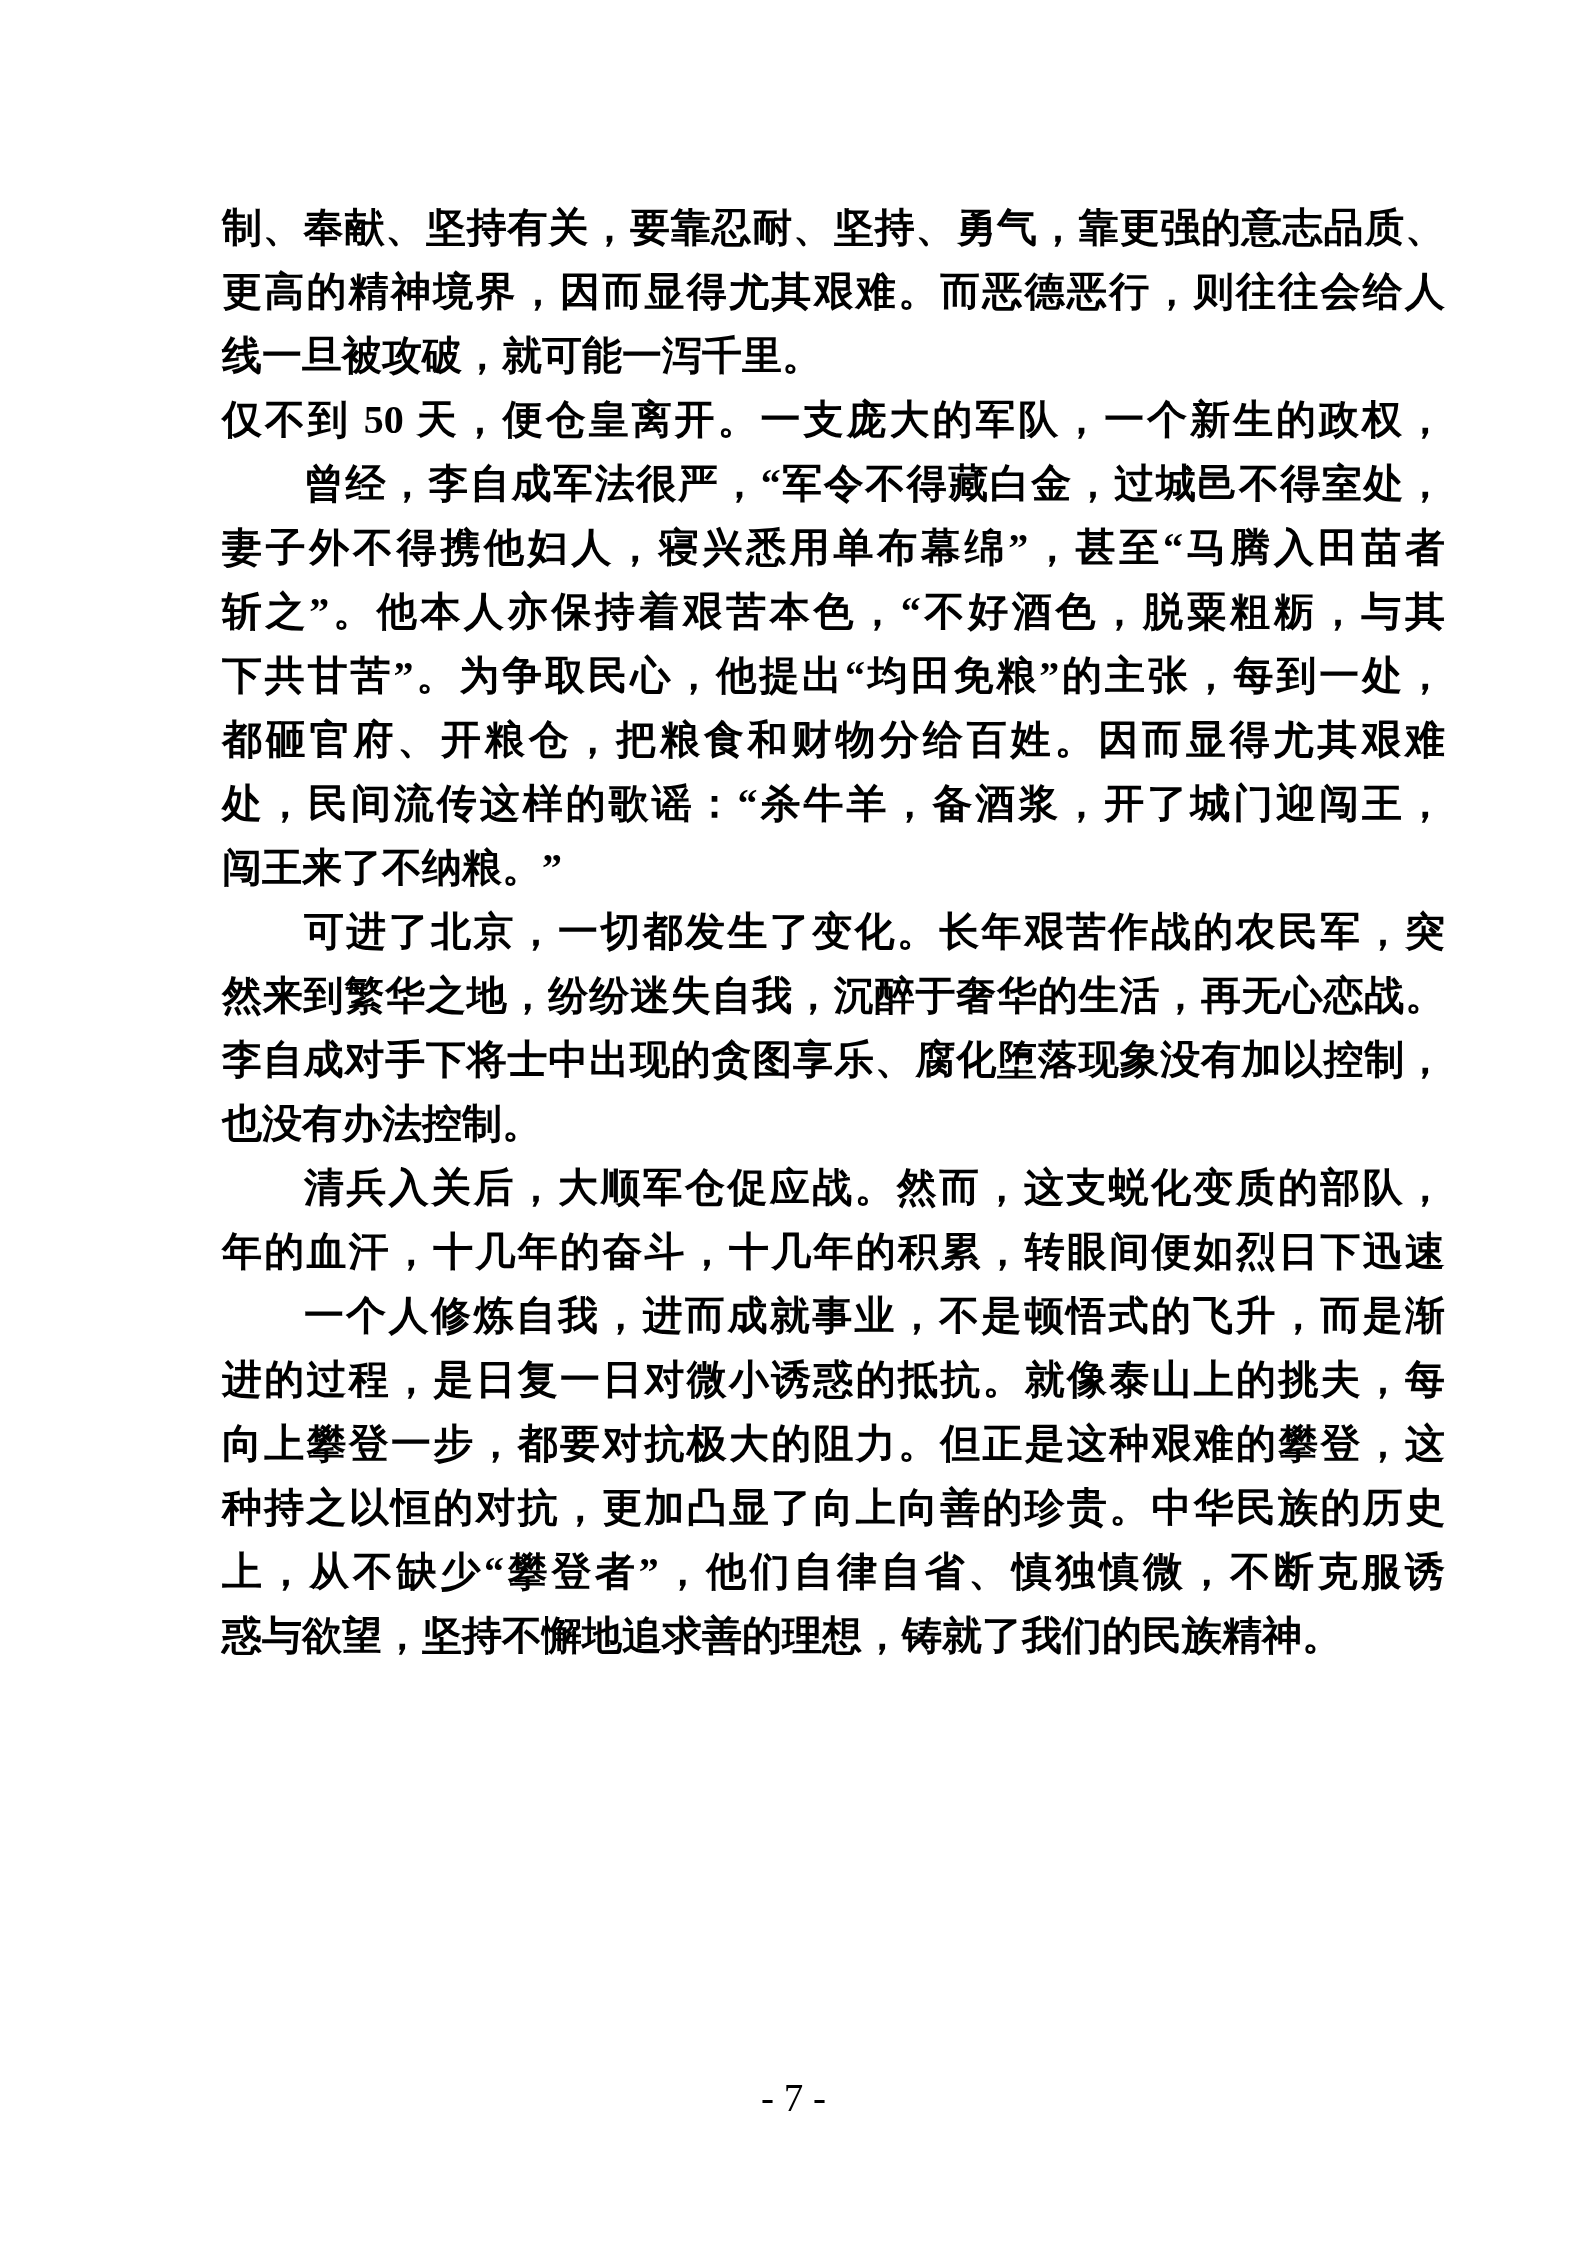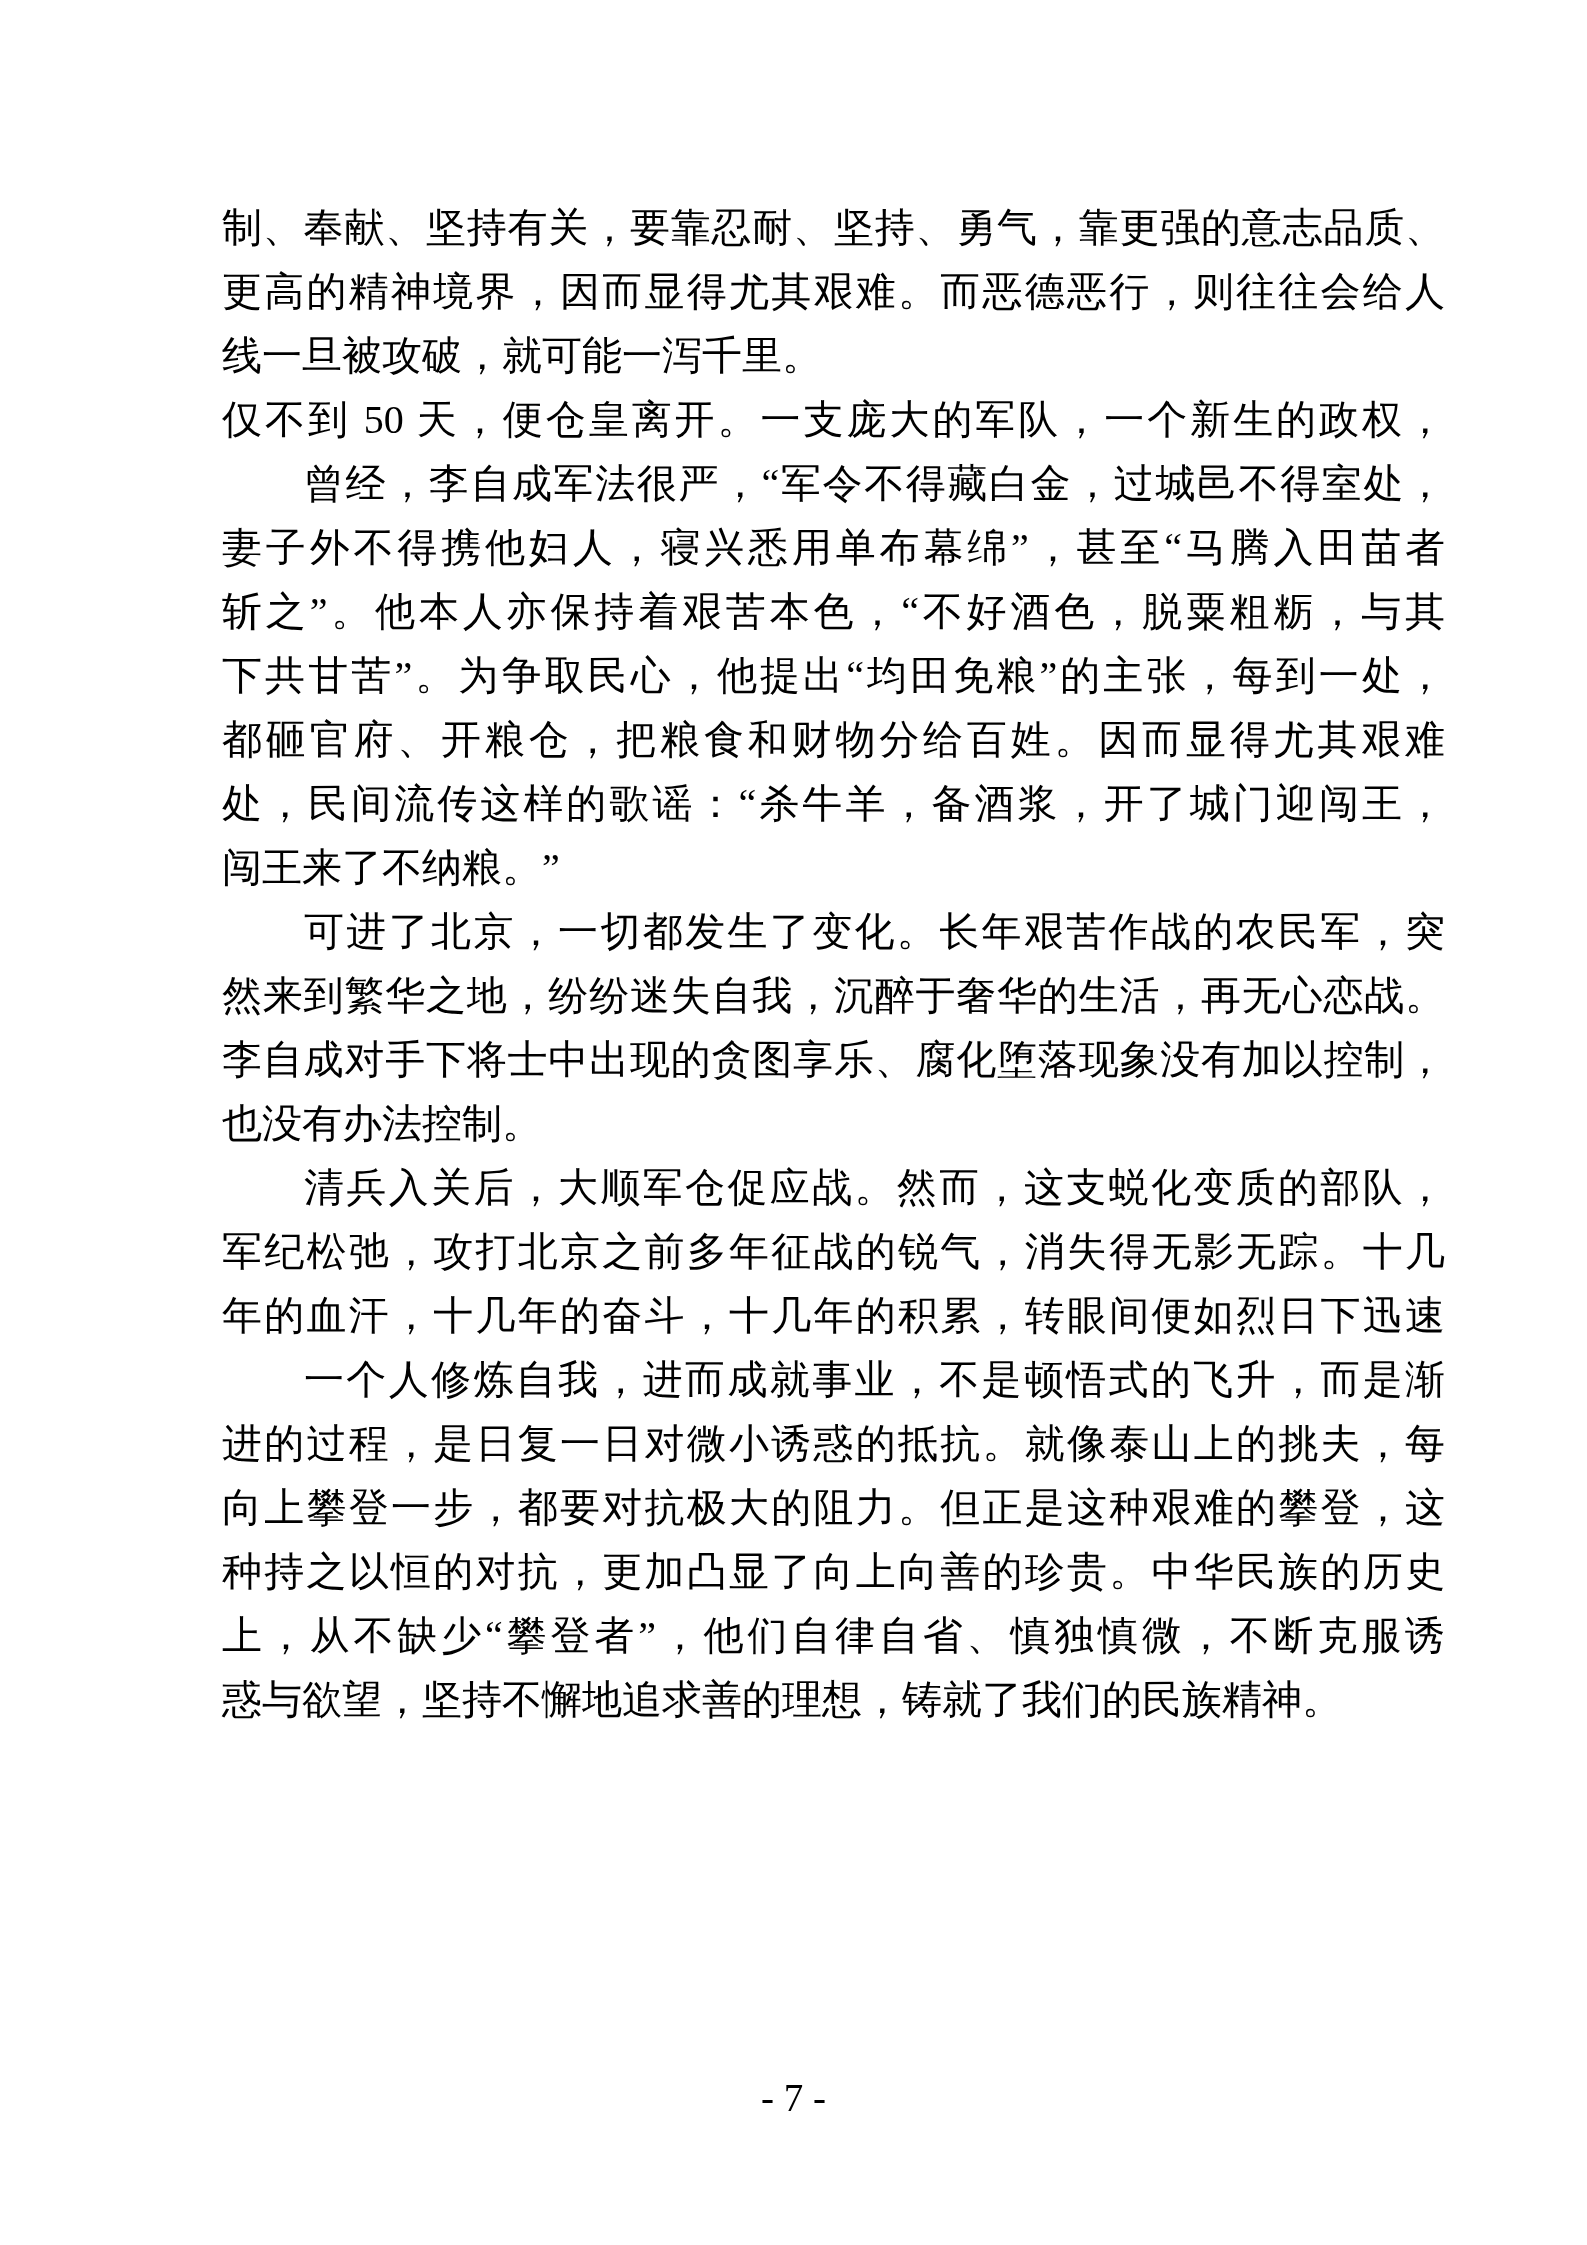--- a/index.html
+++ b/index.html
@@ -30,20 +30,21 @@
   }
   .line {
     margin: 0;
     padding: 0;
     font-size: 40px;
     line-height: 64px;
     height: 64px;
     white-space: normal;
     letter-spacing: 0;
     text-align: left;
+    font-weight: bold;
   }
   
   .fill {
     text-align: justify;
     text-align-last: justify;
   }
   
   .indent {
     text-indent: 82px;
   }
@@ -71,21 +72,20 @@
     <p class="line fill">斩之”。他本人亦保持着艰苦本色，“不好酒色，脱粟粗粝，与其</p>
     <p class="line fill">下共甘苦”。为争取民心，他提出“均田免粮”的主张，每到一处，</p>
     <p class="line fill">都砸官府、开粮仓，把粮食和财物分给百姓。因而显得尤其艰难</p>
     <p class="line fill">处，民间流传这样的歌谣：“杀牛羊，备酒浆，开了城门迎闯王，</p>
     <p class="line">闯王来了不纳粮。”</p>
     <p class="line fill indent">可进了北京，一切都发生了变化。长年艰苦作战的农民军，突</p>
     <p class="line fill">然来到繁华之地，纷纷迷失自我，沉醉于奢华的生活，再无心恋战。</p>
     <p class="line fill">李自成对手下将士中出现的贪图享乐、腐化堕落现象没有加以控制，</p>
     <p class="line">也没有办法控制。</p>
     <p class="line fill indent">清兵入关后，大顺军仓促应战。然而，这支蜕化变质的部队，</p>
-    <p class="line fill">军纪松弛，攻打北京之前多年征战的锐气，消失得无影无踪。十几</p>
     <p class="line fill">年的血汗，十几年的奋斗，十几年的积累，转眼间便如烈日下迅速</p>
     <p class="line fill indent">一个人修炼自我，进而成就事业，不是顿悟式的飞升，而是渐</p>
     <p class="line fill">进的过程，是日复一日对微小诱惑的抵抗。就像泰山上的挑夫，每</p>
     <p class="line fill">向上攀登一步，都要对抗极大的阻力。但正是这种艰难的攀登，这</p>
     <p class="line fill">种持之以恒的对抗，更加凸显了向上向善的珍贵。中华民族的历史</p>
     <p class="line fill">上，从不缺少“攀登者”，他们自律自省、慎独慎微，不断克服诱</p>
     <p class="line">惑与欲望，坚持不懈地追求善的理想，铸就了我们的民族精神。</p>
   </main>
 
   <div class="footer">- 7 -</div>

